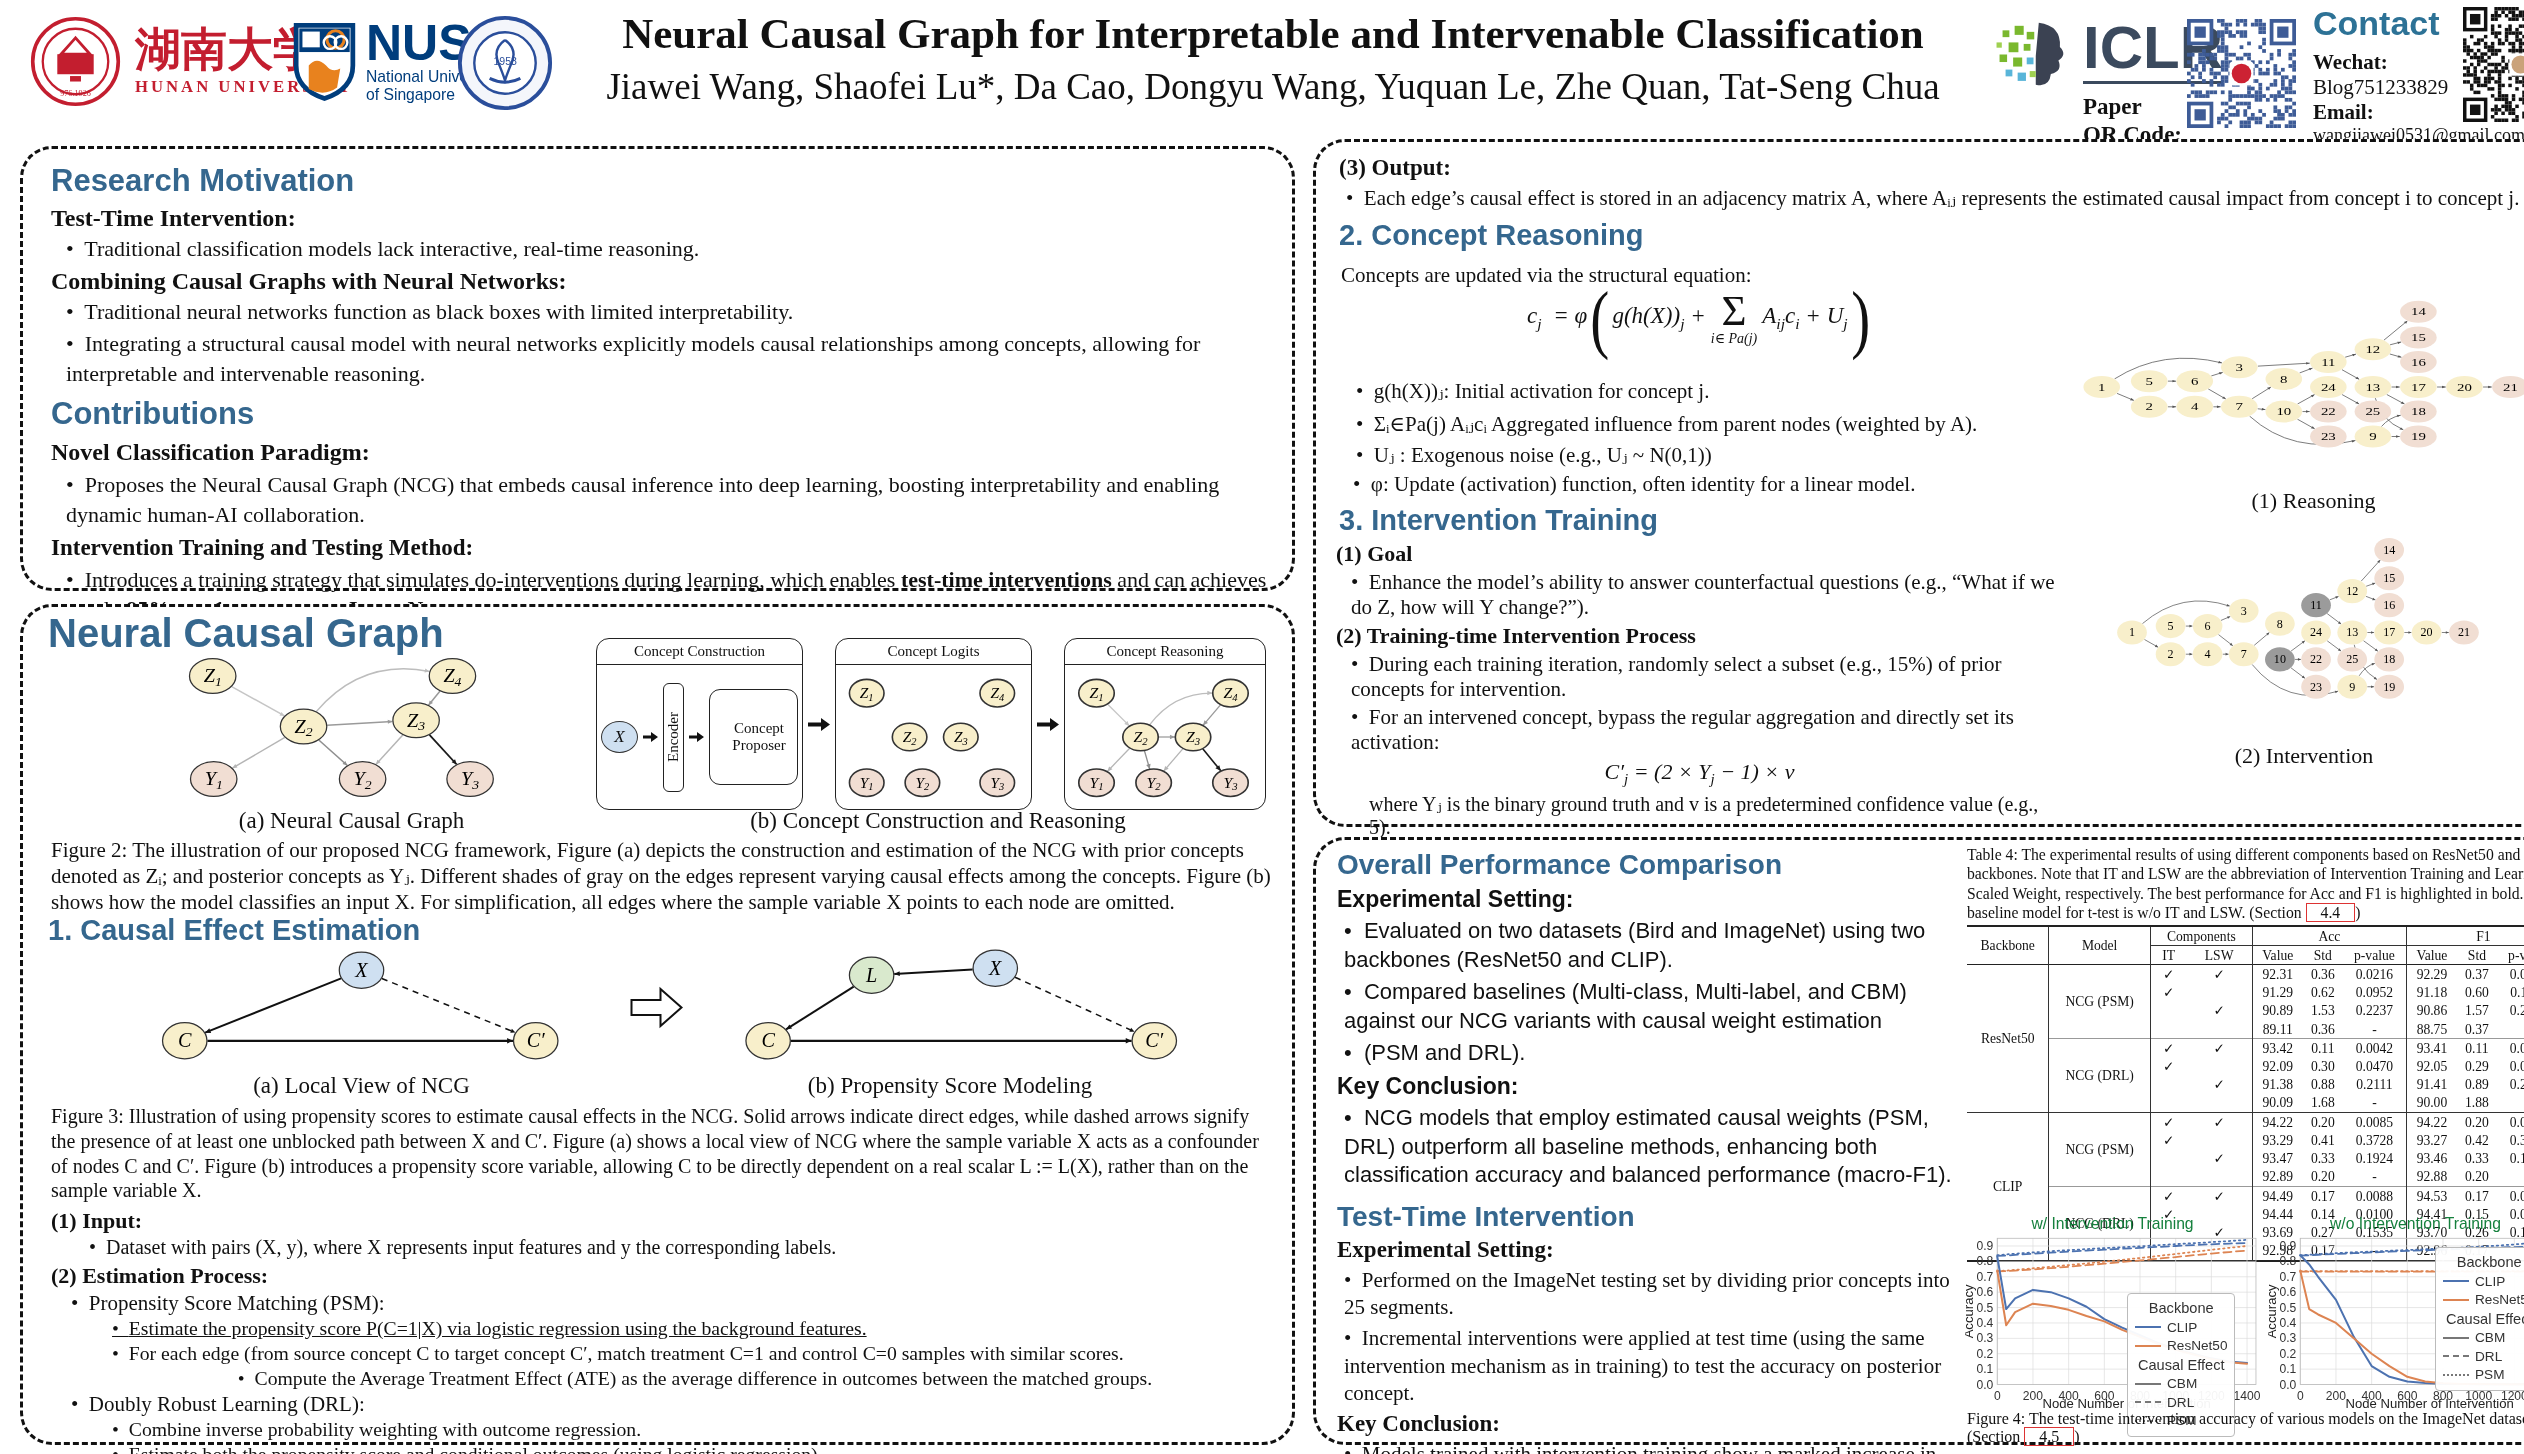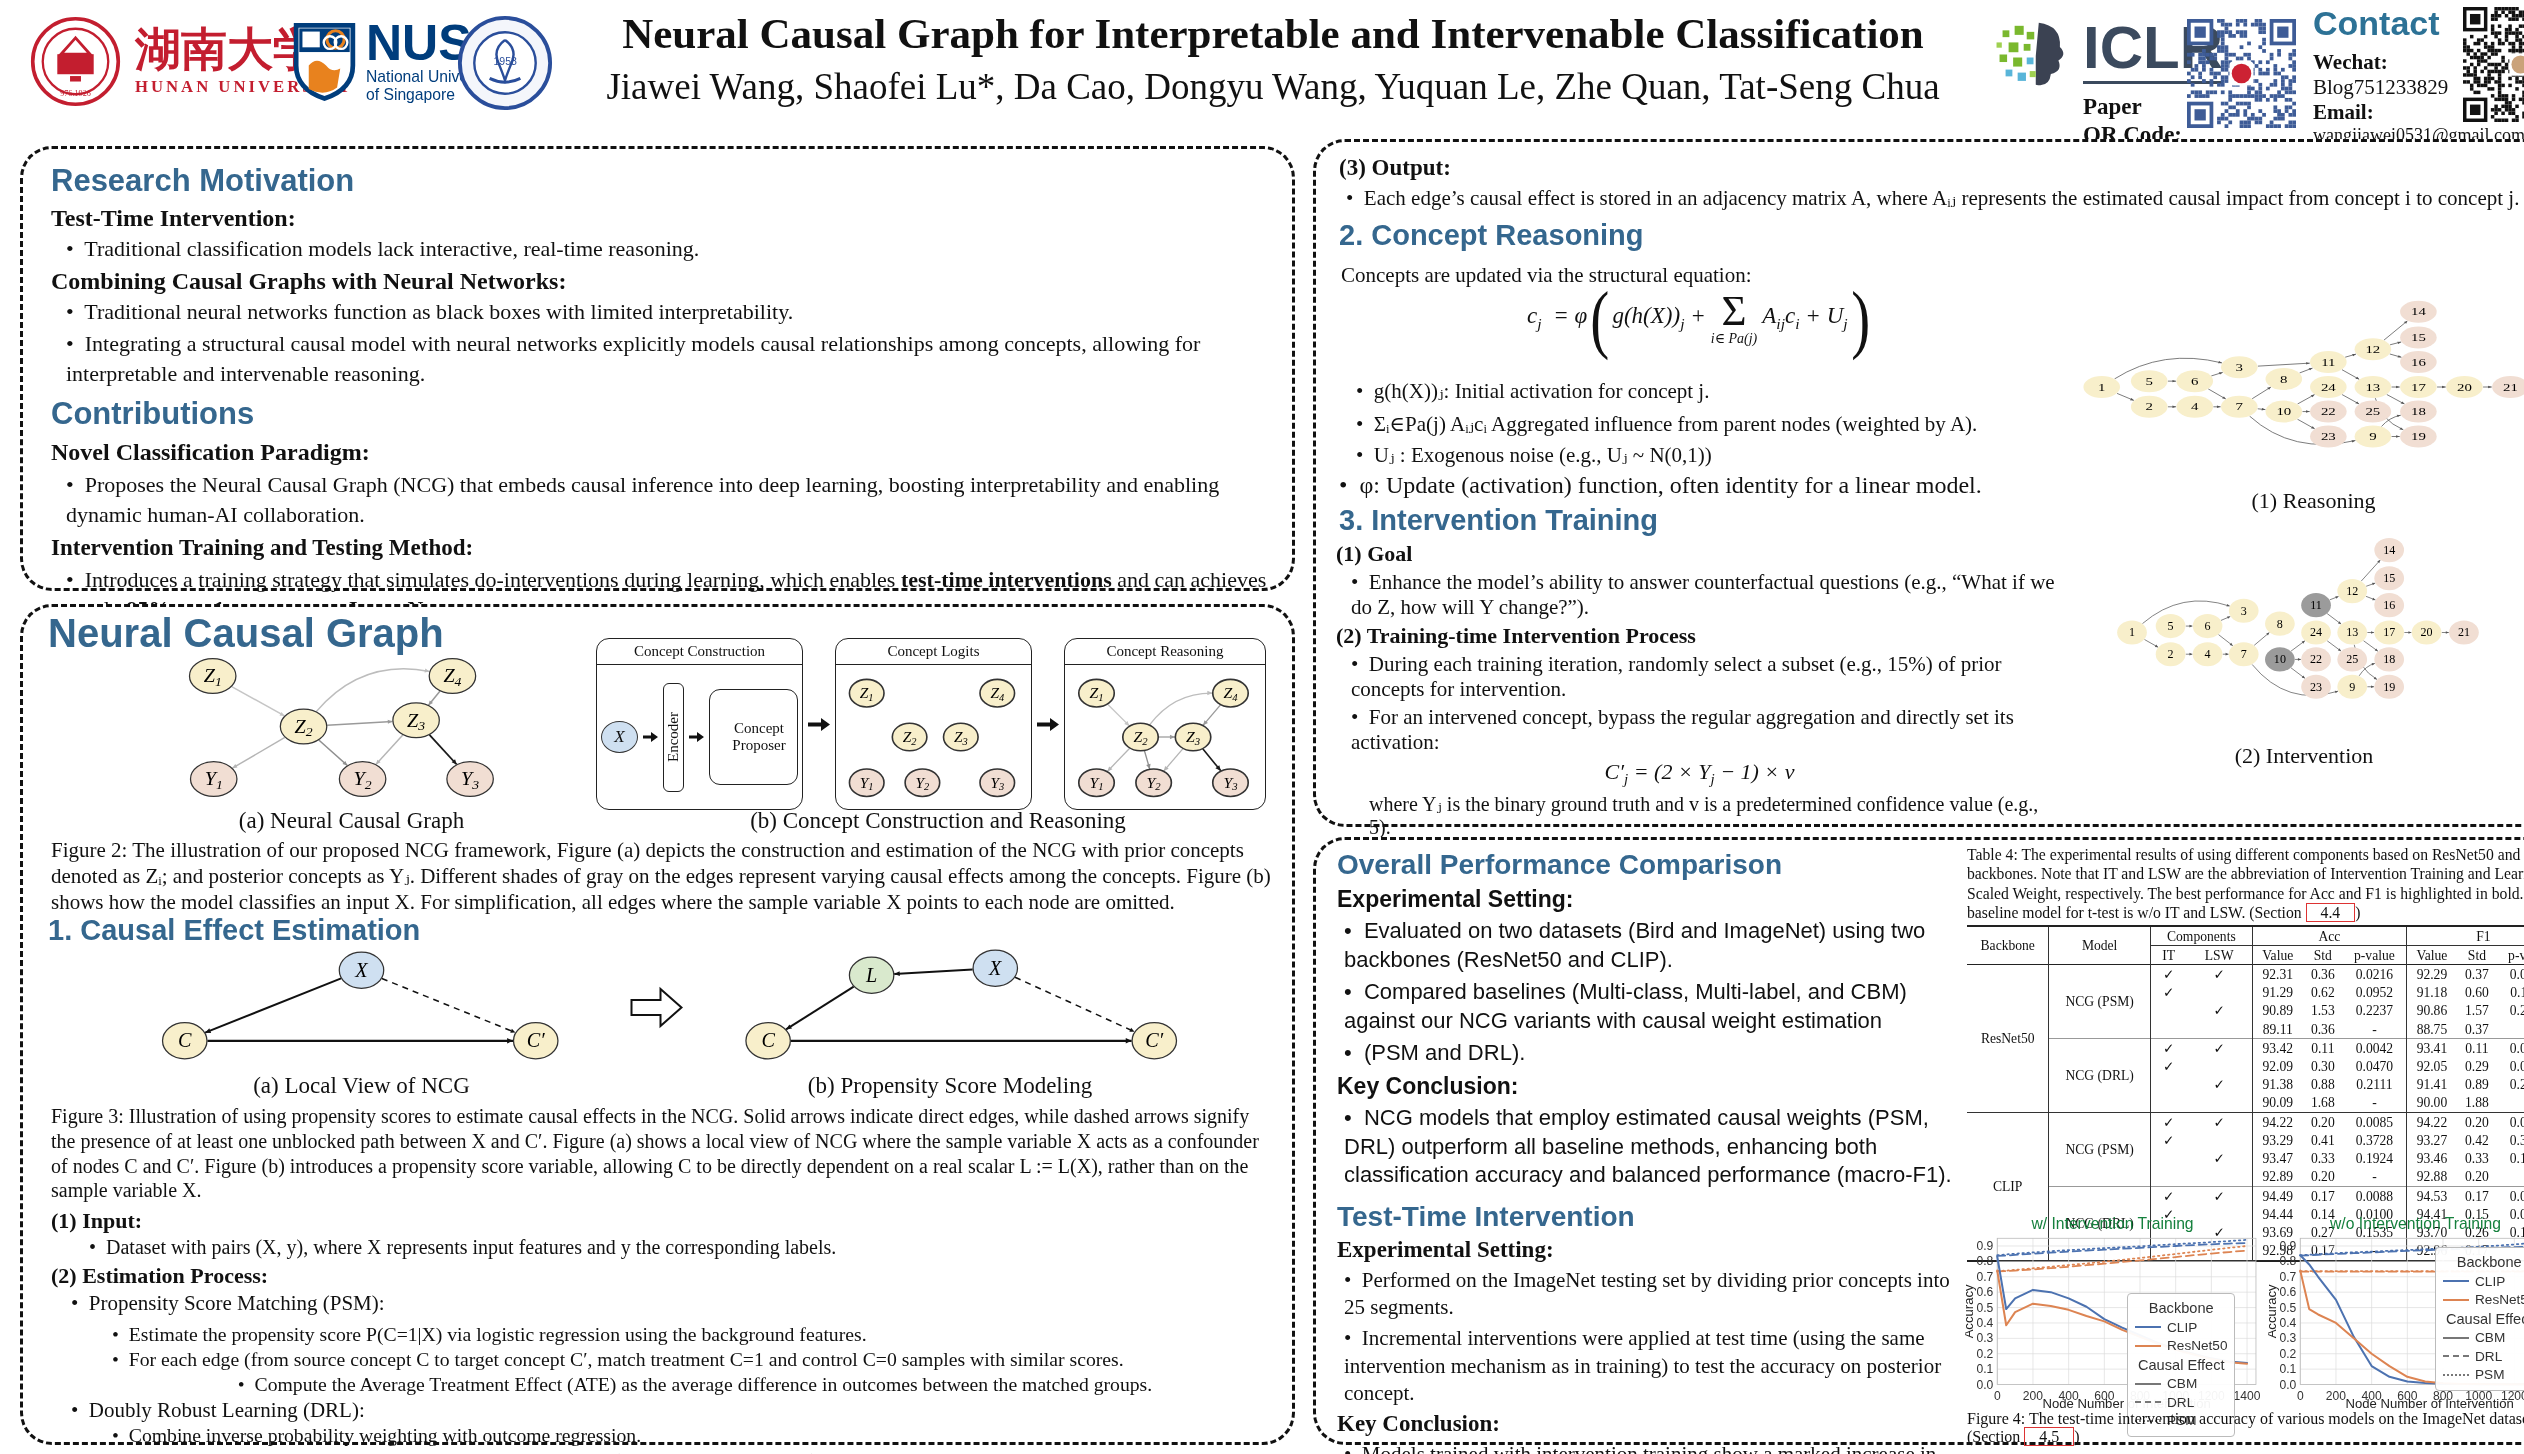--- a/index.html
+++ b/index.html
@@ -1049,21 +1049,21 @@
   <div class="abs" style="left:86px;top:466px;width:505px;text-align:center;font-size:23px;">(a) Local View of NCG</div>
   <div class="abs" style="left:662px;top:466px;width:530px;text-align:center;font-size:23px;">(b) Propensity Score Modeling</div>
 
   <div class="abs cap" style="left:28px;top:497px;width:1222px;font-size:20px;">Figure 3: Illustration of using propensity scores to estimate causal effects in the NCG. Solid arrows indicate direct edges, while dashed arrows signify the presence of at least one unblocked path between X and C′. Figure (a) shows a local view of NCG where the sample variable X acts as a confounder of nodes C and C′. Figure (b) introduces a propensity score variable, allowing C to be directly dependent on a real scalar L := L(X), rather than on the sample variable X.</div>
 
   <div class="abs" style="left:28px;top:601px;width:1227px;line-height:1.18;">
     <div class="bold" style="font-size:22px;">(1) Input:</div>
     <div style="font-size:20px;margin-left:38px;margin-top:2px;">•&nbsp; <span>Dataset with pairs (X, y), where X represents input features and y the corresponding labels.</span></div>
     <div class="bold" style="font-size:22px;margin-top:3px;">(2) Estimation Process:</div>
     <div style="font-size:21px;margin-left:20px;margin-top:2px;">•&nbsp; <span>Propensity Score Matching (PSM):</span></div>
-    <div style="font-size:19.7px;margin-left:61px;margin-top:8px;">•&nbsp; <span>Estimate the propensity score  P(C=1|X) via logistic regression using the background features.</span></div>
+    <div style="font-size:19.7px;margin-left:61px;margin-top:2px;text-decoration:underline;">•&nbsp; <span>Estimate the propensity score  P(C=1|X) via logistic regression using the background features.</span></div>
     <div style="font-size:19.7px;margin-left:61px;margin-top:1.5px;">•&nbsp; <span>For each edge (from source concept C to target concept C′, match treatment C=1 and control C=0 samples with similar scores.</span></div>
     <div style="font-size:19.7px;margin-left:61px;margin-top:1.5px;text-align:center;">•&nbsp; <span>Compute the Average Treatment Effect (ATE) as the average difference in outcomes between the matched groups.</span></div>
     <div style="font-size:21px;margin-left:20px;margin-top:2px;">•&nbsp; <span>Doubly Robust Learning (DRL):</span></div>
     <div style="font-size:19.7px;margin-left:61px;margin-top:1.5px;">•&nbsp; <span>Combine inverse probability weighting with outcome regression.</span></div>
     <div style="font-size:19.7px;margin-left:61px;margin-top:1.5px;">•&nbsp; <span>Estimate both the propensity score and conditional outcomes (using logistic regression).</span></div>
 
   </div>
 </div>
 
 <div class="panel" style="left:1313px;top:139px;width:1258px;height:688px;">
@@ -1081,21 +1081,21 @@
         <span class="sig">Σ</span>
         <span class="ssub">i∈ Pa(j)</span>
       </span>
     <span><span>A</span><sub>ij</sub><span>c</span><sub>i</sub>&nbsp;<span>+</span>&nbsp;<span>U</span><sub>j</sub></span>
     <span class="bigp">)</span>
   </div>
 
   <div class="abs" style="left:40px;top:237px;width:722px;font-size:21px;">•&nbsp; <span>g(h(X))ⱼ: Initial activation for concept j.</span></div>
   <div class="abs" style="left:40px;top:270px;width:722px;font-size:21px;">•&nbsp; <span>Σᵢ∈Pa(j) Aᵢⱼcᵢ Aggregated influence from parent nodes (weighted by A).</span></div>
   <div class="abs" style="left:40px;top:301px;width:722px;font-size:21px;">•&nbsp; <span>Uⱼ : Exogenous noise (e.g., Uⱼ ~  N(0,1))</span></div>
-  <div class="abs" style="left:23px;top:330px;width:722px;font-size:24px;">•&nbsp; <span>φ: Update (activation) function, often identity for a linear model.</span></div>
+  <div class="abs" style="left:37px;top:330px;width:722px;font-size:21px;">•&nbsp; <span>φ: Update (activation) function, often identity for a linear model.</span></div>
 
   <svg id="graph-reasoning" class="abs" style="left:760px;top:146px;" width="475" height="198" viewBox="0 0 960 540" preserveAspectRatio="none">
       <path d="M78.00411951178901 247.82327387610843 Q175.74554968659672 164.46782986803493 295.10581957142347 204.34281384551633" fill="none" stroke="#555" stroke-width="1.8"></path>
       <polygon points="295.10581957142347,204.34281384551633 287.0538029339084,205.1542749161666 289.15837821424805,198.85451881855587" fill="#555"></polygon>
       <path d="M83.00858778705602 287.44233063021903 L116.99141221294398 306.55766936978097" fill="none" stroke="#555" stroke-width="1.8"></path>
       <polygon points="116.99141221294398,306.55766936978097 108.93102717214508,305.83404378008333 112.18734232578454,300.04503906250204" fill="#555"></polygon>
       <path d="M185.74 254 L202.26 254" fill="none" stroke="#555" stroke-width="1.8"></path>
       <polygon points="202.26,254 194.88,257.321 194.88,250.679" fill="#555"></polygon>
       <path d="M273.47340725561725 239.86678360318382 L296.52659274438275 230.13321639681618" fill="none" stroke="#555" stroke-width="1.8"></path>
       <polygon points="296.52659274438275,230.13321639681618 291.01954711617776,236.06329982362126 288.43599484615567,229.94436023672682" fill="#555"></polygon>

